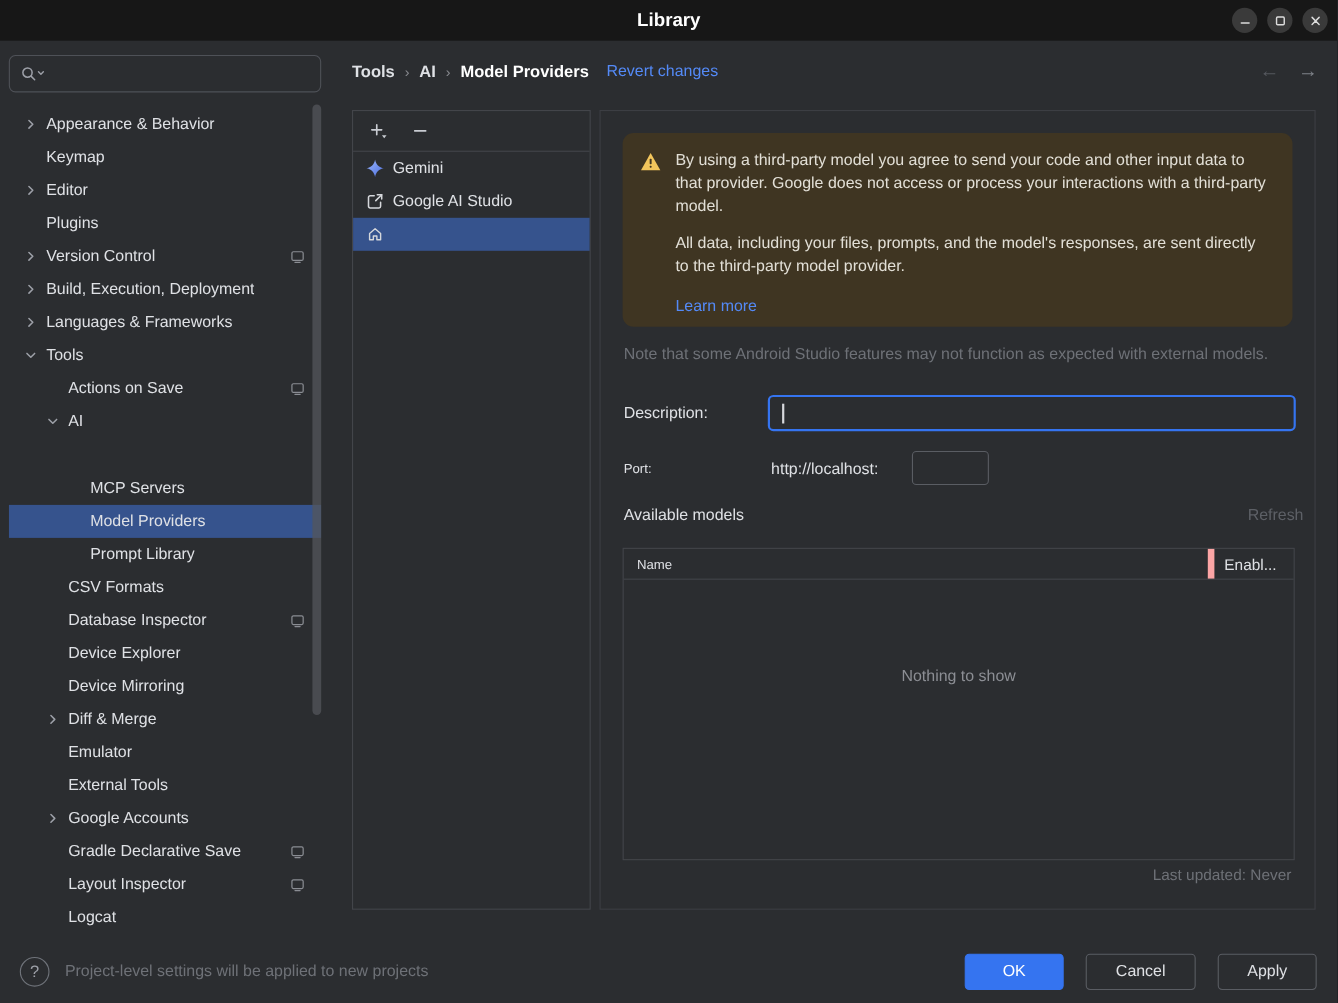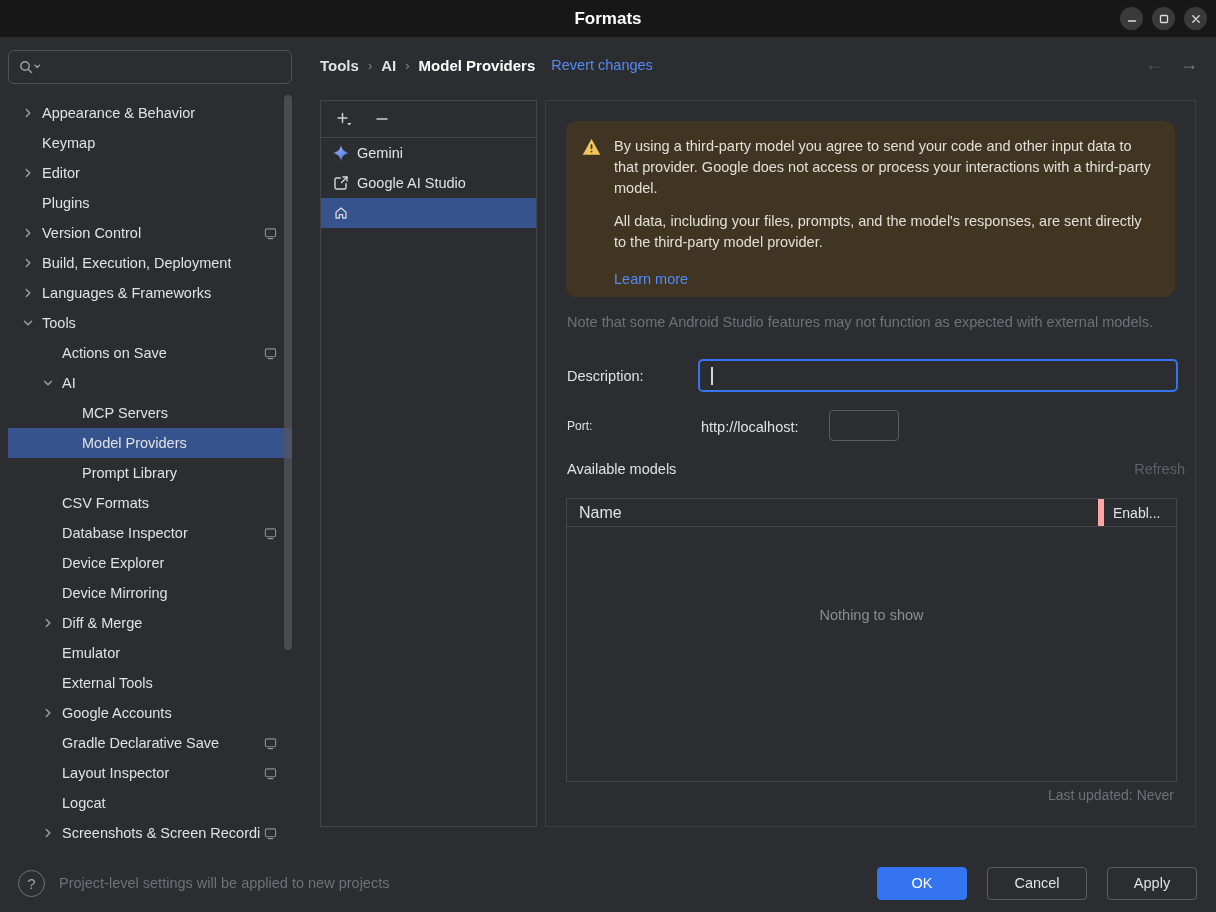--- a/index.html
+++ b/index.html
@@ -114,21 +114,21 @@
   }
 
   .models-label { position: absolute; left: 21px; top: 360px; font-size: 14.5px; }
   .refresh { position: absolute; right: 10px; top: 360px; font-size: 14.5px; color: #5d6066; cursor: pointer; }
 
   .models-table {
     position: absolute; left: 20px; top: 397px; width: 611px; height: 284px;
     border: 1px solid #43454a;
   }
   .table-head { height: 28px; border-bottom: 1px solid #43454a; display: flex; align-items: stretch; }
-  .col-name { flex: 1; display: flex; align-items: center; padding-left: 12px; font-size: 16px; color: #dfe1e5; cursor: pointer; }
+  .col-name { flex: 1; display: flex; align-items: center; padding-left: 12px; font-size: 12px; color: #dfe1e5; cursor: pointer; }
   .col-enabled { width: 78px; border-left: 6px solid #fca5a5; display: flex; align-items: center; padding-left: 9px; font-size: 14px; color: #dfe1e5; cursor: pointer; }
   .table-empty { display: flex; justify-content: center; padding-top: 80px; font-size: 14.5px; color: #8c8e94; }
 
   .last-updated { position: absolute; right: 21px; top: 686px; font-size: 14px; color: #6e7177; }
 
   
   .footer {
     position: absolute; left: 0; right: 0; bottom: 0; height: 58px;
     display: flex; align-items: center; padding: 0 19px 0 18px;
   }
@@ -146,21 +146,21 @@
   }
   .btn.wide { min-width: 100px; }
   .btn.primary { background: #3574f0; border: 1px solid #3574f0; color: #ffffff; }
 </style>
 </head>
 <body>
 
 <div id="app">
 
   <div class="titlebar">
-    <span class="title">Formats</span>
+    <span class="title">Library</span>
     <div class="win-controls">
       <div class="win-btn">
         <svg width="10" height="10" viewBox="0 0 10 10">
             <path d="M1.5 7h7" stroke="#dcdcdc" stroke-width="1.4" stroke-linecap="round"></path>
           </svg>
       </div>
       <div class="win-btn">
         <svg width="10" height="10" viewBox="0 0 10 10">
             <rect x="1.5" y="1.5" width="7" height="7" rx="1" fill="none" stroke="#dcdcdc" stroke-width="1.3"></rect>
           </svg>
@@ -271,21 +271,21 @@
           </span>
         </div>
         <div class="tree-row" style="padding-left: 34px;">
           <span class="chevron">
             <svg width="12" height="12" viewBox="0 0 12 12">
               <path d="M2.5 4.3L6 7.8L9.5 4.3" fill="none" stroke="#9da0a8" stroke-width="1.4" stroke-linecap="round" stroke-linejoin="round"></path>
             </svg>
           </span>
           <span class="tree-label">AI</span>
         </div>
-        <div class="tree-row" style="padding-left: 54px;">
+        <div class="tree-row" style="padding-left: 54px; margin-top: 31px;">
           <span class="chevron"></span>
           <span class="tree-label">MCP Servers</span>
         </div>
         <div class="tree-row selected" style="padding-left: 54px;">
           <span class="chevron"></span>
           <span class="tree-label">Model Providers</span>
         </div>
         <div class="tree-row" style="padding-left: 54px;">
           <span class="chevron"></span>
           <span class="tree-label">Prompt Library</span>

